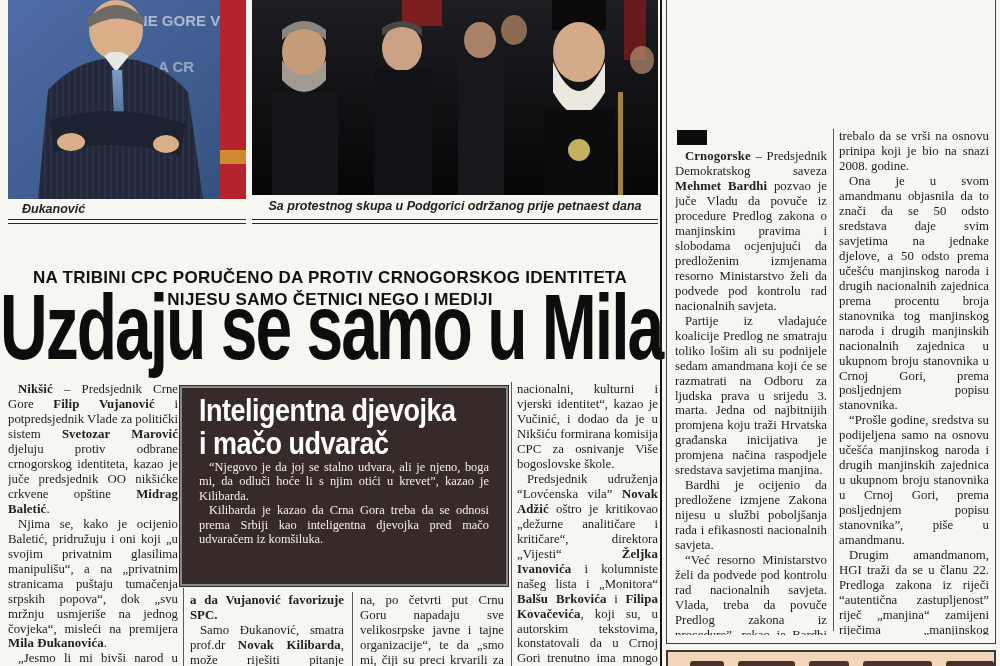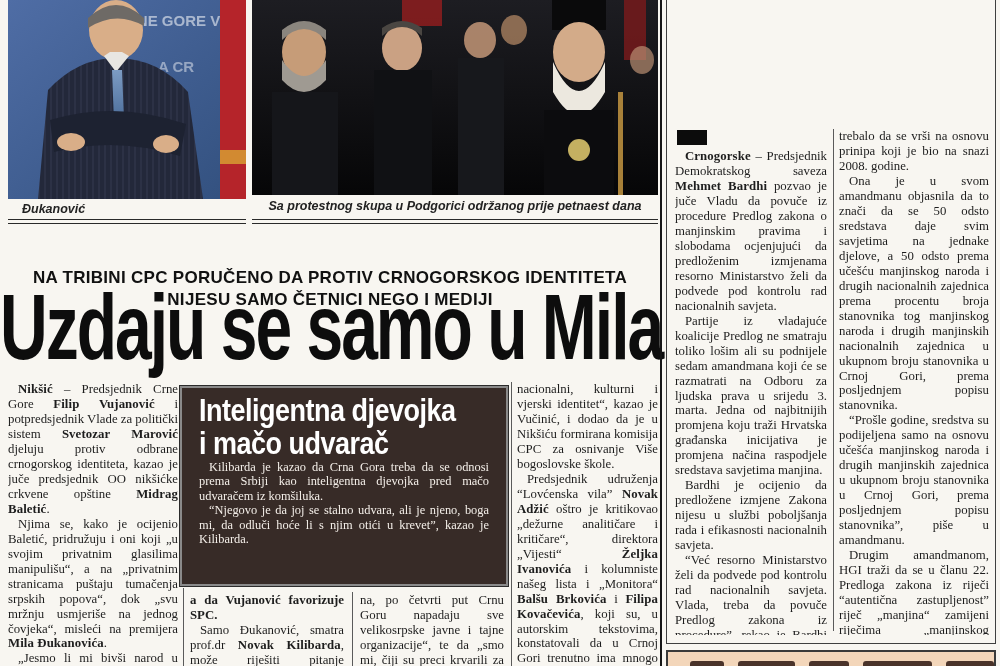--- a/index.html
+++ b/index.html
@@ -131,22 +131,22 @@
 
   <div class="vline" style="left:183px;top:588px;height:78px;"></div>
   <div class="vline" style="left:352px;top:592px;height:74px;"></div>
   <div class="vline" style="left:511px;top:382px;height:284px;"></div>
 
   <div class="inset" style="left: 180px; top: 386px; width: 328px; height: 200px; background: rgb(55, 43, 39);">
     <div class="insettitle">
       <div>Inteligentna djevojka</div>
       <div>i mačo udvarač</div>
     </div>
+    <p class="bp">“Njegovo je da joj se stalno udvara, ali je njeno, boga mi, da odluči hoće li s njim otići u krevet”, kazao je Kilibarda.</p>
     <p class="bp">Kilibarda je kazao da Crna Gora treba da se odnosi prema Srbiji kao inteligentna djevojka pred mačo udvaračem iz komšiluka.</p>
-    <p class="bp">“Njegovo je da joj se stalno udvara, ali je njeno, boga mi, da odluči hoće li s njim otići u krevet”, kazao je Kilibarda.</p>
   </div>
 
   <div class="col" style="left:190px;top:593px;width:154px;height:73px;">
     <p class="bp" style="text-indent:0;font-weight:bold;">a da Vujanović favorizuje SPC.</p>
     <p class="bp">Samo Đukanović, smatra prof.dr <b>Novak Kilibarda</b>, može riješiti pitanje postavljanja crkve na Rumiji, čije je postavljanje, krvavi nož u tu</p>
   </div>
 
   <div class="col" style="left:360px;top:593px;width:144px;height:73px;">
     <p class="bp" style="text-indent:0;">na, po četvrti put Crnu Goru napadaju sve velikosrpske javne i tajne organizacije“, te da „smo mi, čiji su preci krvarili za ovu zemlju, na meti spekulantske politike koja za cilj ima samo sticanje lične</p>
   </div>

